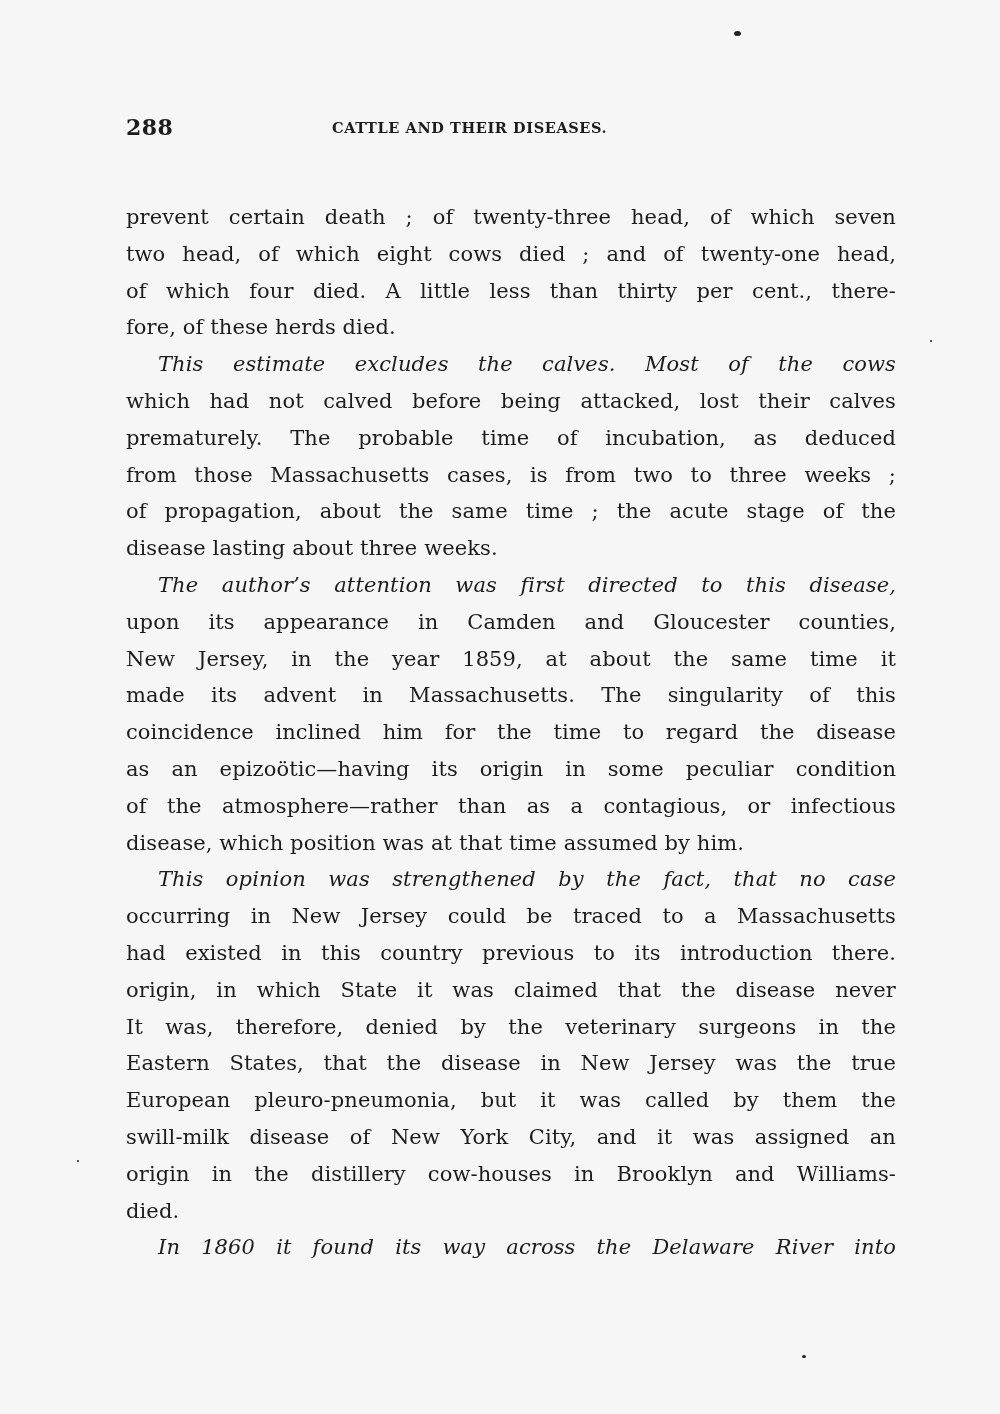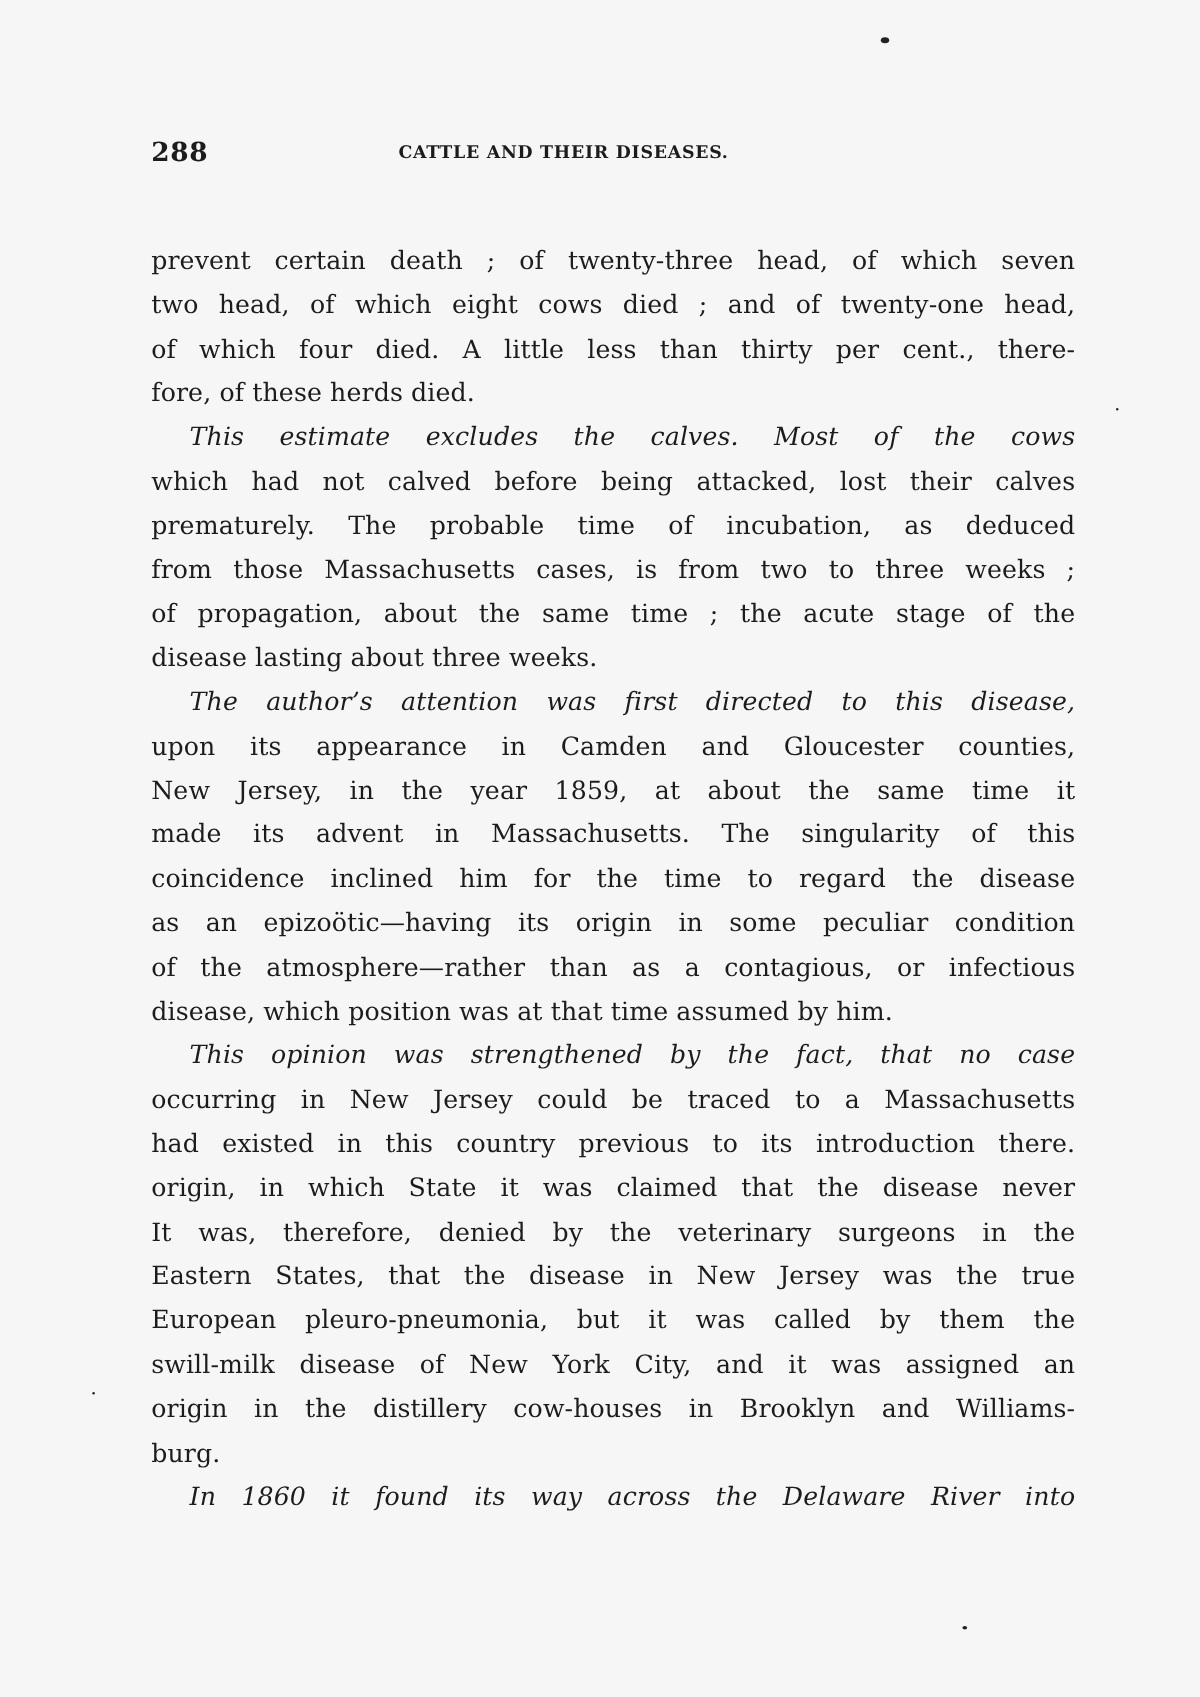--- a/index.html
+++ b/index.html
@@ -109,21 +109,21 @@
       <div>
         <div class="line indent">This opinion was strengthened by the fact, that no case</div>
         <div class="line">occurring in New Jersey could be traced to a Massachusetts</div>
         <div class="line">had existed in this country previous to its introduction there.</div>
         <div class="line">origin, in which State it was claimed that the disease never</div>
         <div class="line">It was, therefore, denied by the veterinary surgeons in the</div>
         <div class="line">Eastern States, that the disease in New Jersey was the true</div>
         <div class="line">European pleuro-pneumonia, but it was called by them the</div>
         <div class="line">swill-milk disease of New York City, and it was assigned an</div>
         <div class="line">origin in the distillery cow-houses in Brooklyn and Williams-</div>
-        <div class="line last">burg.</div>
+        <div class="line last">died.</div>
       </div>
       <div>
         <div class="line indent">In 1860 it found its way across the Delaware River into</div>
       </div>
     </div>
 
   <span class="speck" style="left:734px;top:31px;width:7px;height:5px;"></span>
   <span class="speck" style="left:802px;top:1355px;width:4px;height:3px;"></span>
   <span class="speck" style="left:930px;top:340px;width:2px;height:2px;"></span>
   <span class="speck" style="left:77px;top:1160px;width:2px;height:2px;"></span>

